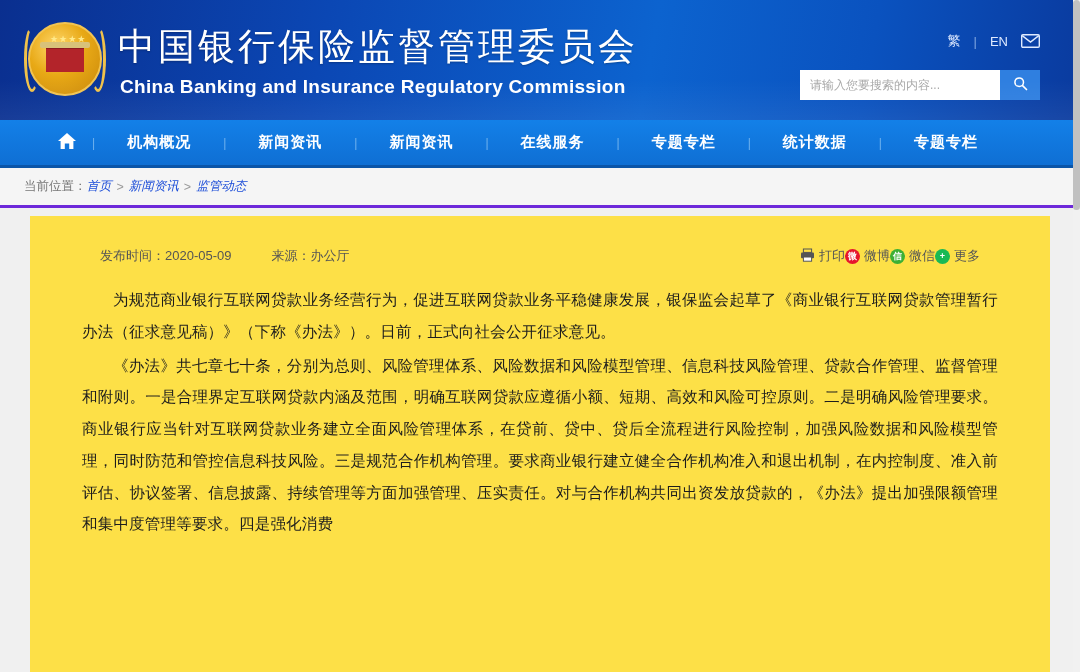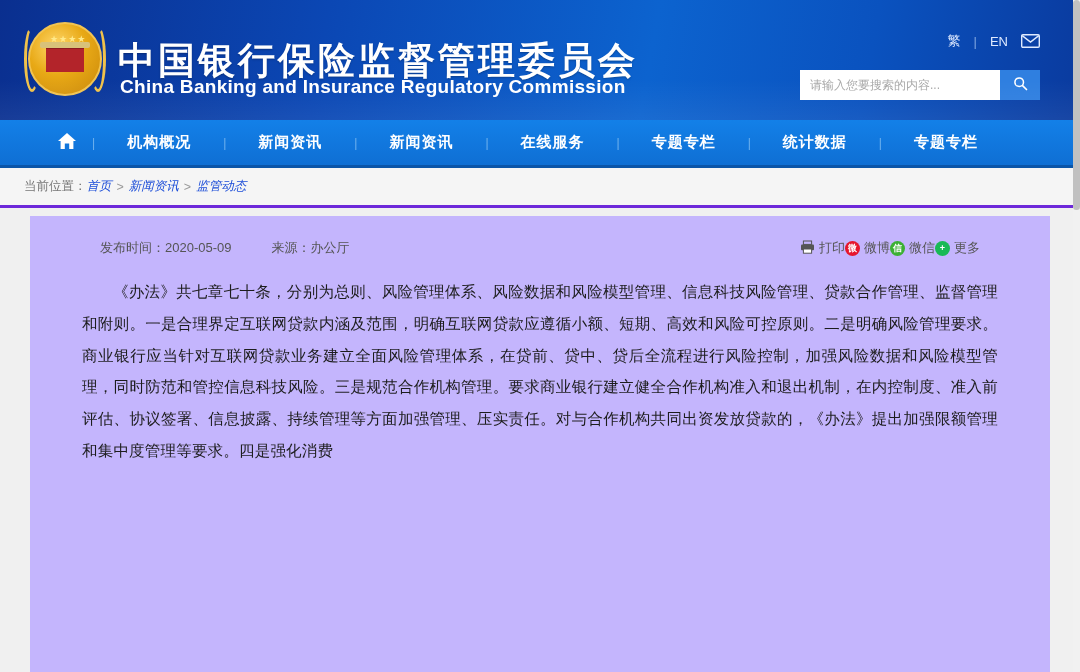--- a/index.html
+++ b/index.html
@@ -66,24 +66,24 @@
     top: 10px;
     width: 16px; height: 66px;
     border: 3px solid #f0c24b;
     border-radius: 50%;
   }
   .emblem .wheat-l { left: 2px; border-right-color: transparent; border-top-color: transparent; }
   .emblem .wheat-r { right: 2px; border-left-color: transparent; border-top-color: transparent; }
 
   .title-cn {
     position: absolute;
-    left: 118px; top: 36px;
+    left: 118px; top: 22px;
     color: #ffffff;
     font-size: 37px;
-    font-weight: bold;
+    font-weight: normal;
     letter-spacing: 3px;
     text-shadow: 0 1px 2px rgba(0,0,0,0.25);
     white-space: nowrap;
   }
   .title-en {
     position: absolute;
     left: 120px; top: 76px;
     color: #ffffff;
     font-size: 19px;
     font-weight: bold;
@@ -177,23 +177,23 @@
   .breadcrumb-bar .bc-sep { color: #999; margin: 0 5px; }
 
   
   .page-wrap {
     background: #f0f0f0;
     padding: 8px 30px 0 30px;
     height: calc(672px - 120px - 48px - 40px);
     overflow: hidden;
   }
   .article {
-    background: #c4b5fd;
+    background: #fde047;
     height: 100%;
-    padding: 4px 52px;
+    padding: 12px 52px;
     position: relative;
   }
   .meta-row {
     display: flex;
     align-items: center;
     height: 56px;
     font-size: 13px;
     color: #555;
     padding: 0 18px;
   }
@@ -367,20 +367,21 @@
         </div>
         <div class="share-item">
           <span class="ico-circ ico-more">+</span>
           <span>更多</span>
         </div>
       </div>
     </div>
 
 
     <div class="body-text">
+      <p>为规范商业银行互联网贷款业务经营行为，促进互联网贷款业务平稳健康发展，银保监会起草了《商业银行互联网贷款管理暂行办法（征求意见稿）》（下称《办法》）。日前，正式向社会公开征求意见。</p>
       <p>《办法》共七章七十条，分别为总则、风险管理体系、风险数据和风险模型管理、信息科技风险管理、贷款合作管理、监督管理和附则。一是合理界定互联网贷款内涵及范围，明确互联网贷款应遵循小额、短期、高效和风险可控原则。二是明确风险管理要求。商业银行应当针对互联网贷款业务建立全面风险管理体系，在贷前、贷中、贷后全流程进行风险控制，加强风险数据和风险模型管理，同时防范和管控信息科技风险。三是规范合作机构管理。要求商业银行建立健全合作机构准入和退出机制，在内控制度、准入前评估、协议签署、信息披露、持续管理等方面加强管理、压实责任。对与合作机构共同出资发放贷款的，《办法》提出加强限额管理和集中度管理等要求。四是强化消费</p>
     </div>
 
   </div>
 </div>
 
 <div class="scrollbar">
   <div class="thumb"></div>
 </div>
 

